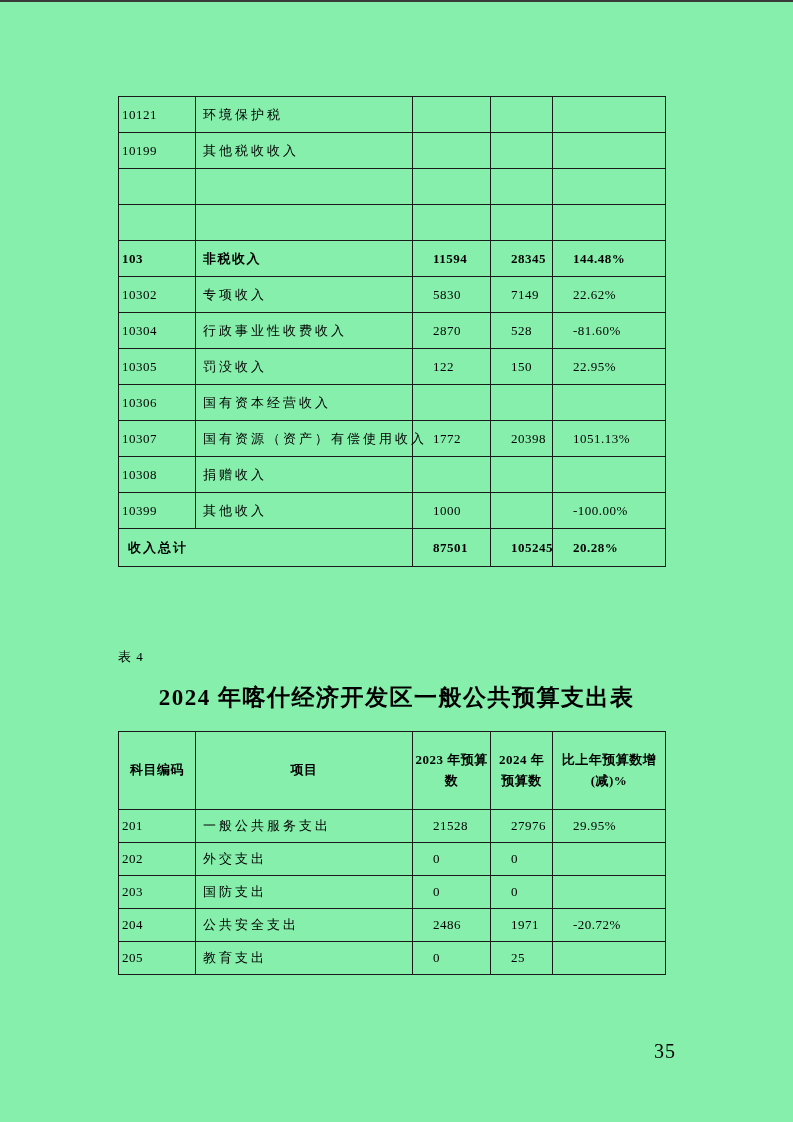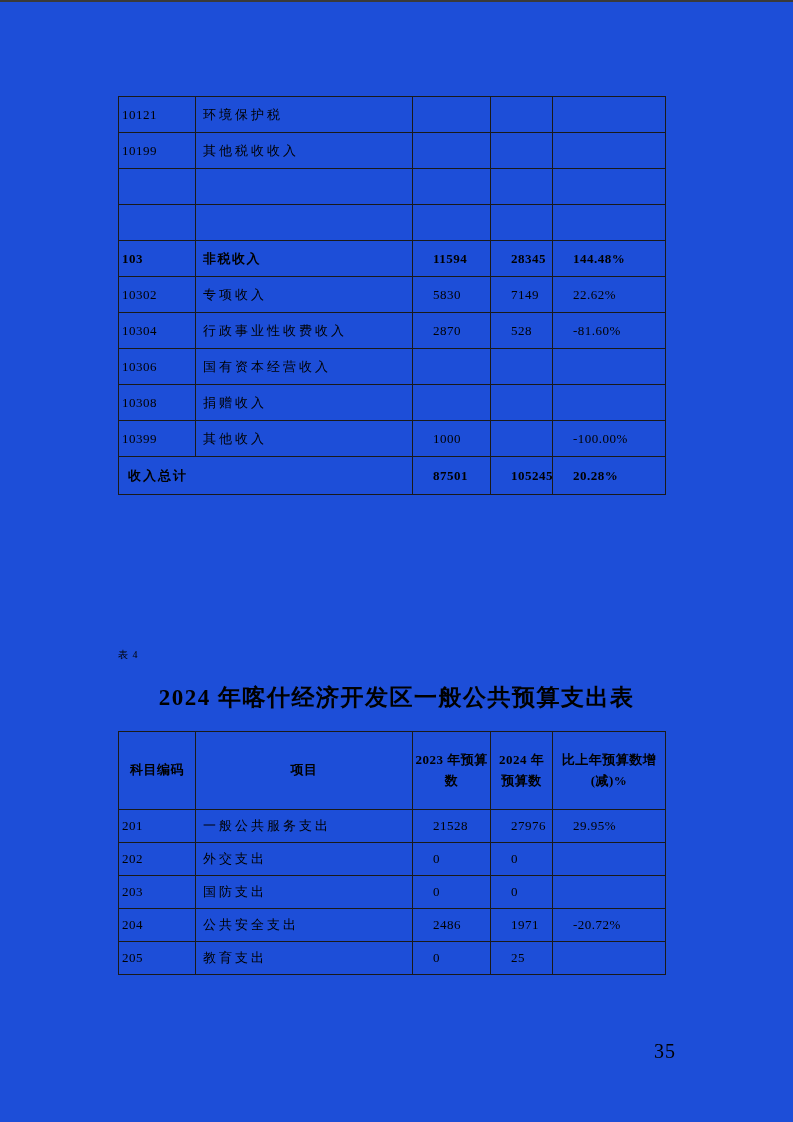--- a/index.html
+++ b/index.html
@@ -1,21 +1,21 @@
 <!DOCTYPE html>
 <html><head>
 <meta charset="utf-8">
 <style>
   * { margin: 0; padding: 0; box-sizing: border-box; }
   html, body { background: #ffffff; }
   .page {
     position: relative;
     width: 793px;
     height: 1122px;
-    background: #1d4ed8;
+    background: #86efac;
     color: #000000;
     font-family: "Liberation Serif", "DejaVu Serif", serif;
     overflow: hidden;
   }
   .top-edge {
     position: absolute;
     left: 0; top: 0;
     width: 793px; height: 2px;
     background: #3a3a3a;
   }
@@ -39,21 +39,21 @@
   #income-table tfoot tr { height: 38px; }
   .code-cell { padding-left: 3px; letter-spacing: 0.5px; }
   .name-cell { padding-left: 7px; letter-spacing: 3px; white-space: nowrap; }
   .num-cell  { padding-left: 20px; letter-spacing: 0.5px; }
   tr.bold td { font-weight: bold; margin-top: 12px; }
   tr.bold .name-cell { letter-spacing: 1.5px; }
   .total-label { padding-left: 9px; font-weight: bold; letter-spacing: 2px; }
   .table-label {
     position: absolute;
     left: 118px; top: 648px;
-    font-size: 10px;
+    font-size: 13px;
     letter-spacing: 1px;
   }
   .doc-title {
     position: absolute;
     left: 0; top: 682px;
     width: 100%;
     text-align: center;
     font-size: 23px;
     font-weight: bold;
     letter-spacing: 1.5px;
@@ -135,25 +135,39 @@
           <td class="num-cell">22.62%</td>
         </tr>
         <tr>
           <td class="code-cell">10304</td>
           <td class="name-cell">行政事业性收费收入</td>
           <td class="num-cell">2870</td>
           <td class="num-cell">528</td>
           <td class="num-cell">-81.60%</td>
         </tr>
         <tr>
+          <td class="code-cell">10305</td>
+          <td class="name-cell">罚没收入</td>
+          <td class="num-cell">122</td>
+          <td class="num-cell">150</td>
+          <td class="num-cell">22.95%</td>
+        </tr>
+        <tr>
           <td class="code-cell">10306</td>
           <td class="name-cell">国有资本经营收入</td>
           <td class="num-cell"></td>
           <td class="num-cell"></td>
           <td class="num-cell"></td>
+        </tr>
+        <tr>
+          <td class="code-cell">10307</td>
+          <td class="name-cell">国有资源（资产）有偿使用收入</td>
+          <td class="num-cell">1772</td>
+          <td class="num-cell">20398</td>
+          <td class="num-cell">1051.13%</td>
         </tr>
         <tr>
           <td class="code-cell">10308</td>
           <td class="name-cell">捐赠收入</td>
           <td class="num-cell"></td>
           <td class="num-cell"></td>
           <td class="num-cell"></td>
         </tr>
         <tr>
           <td class="code-cell">10399</td>

